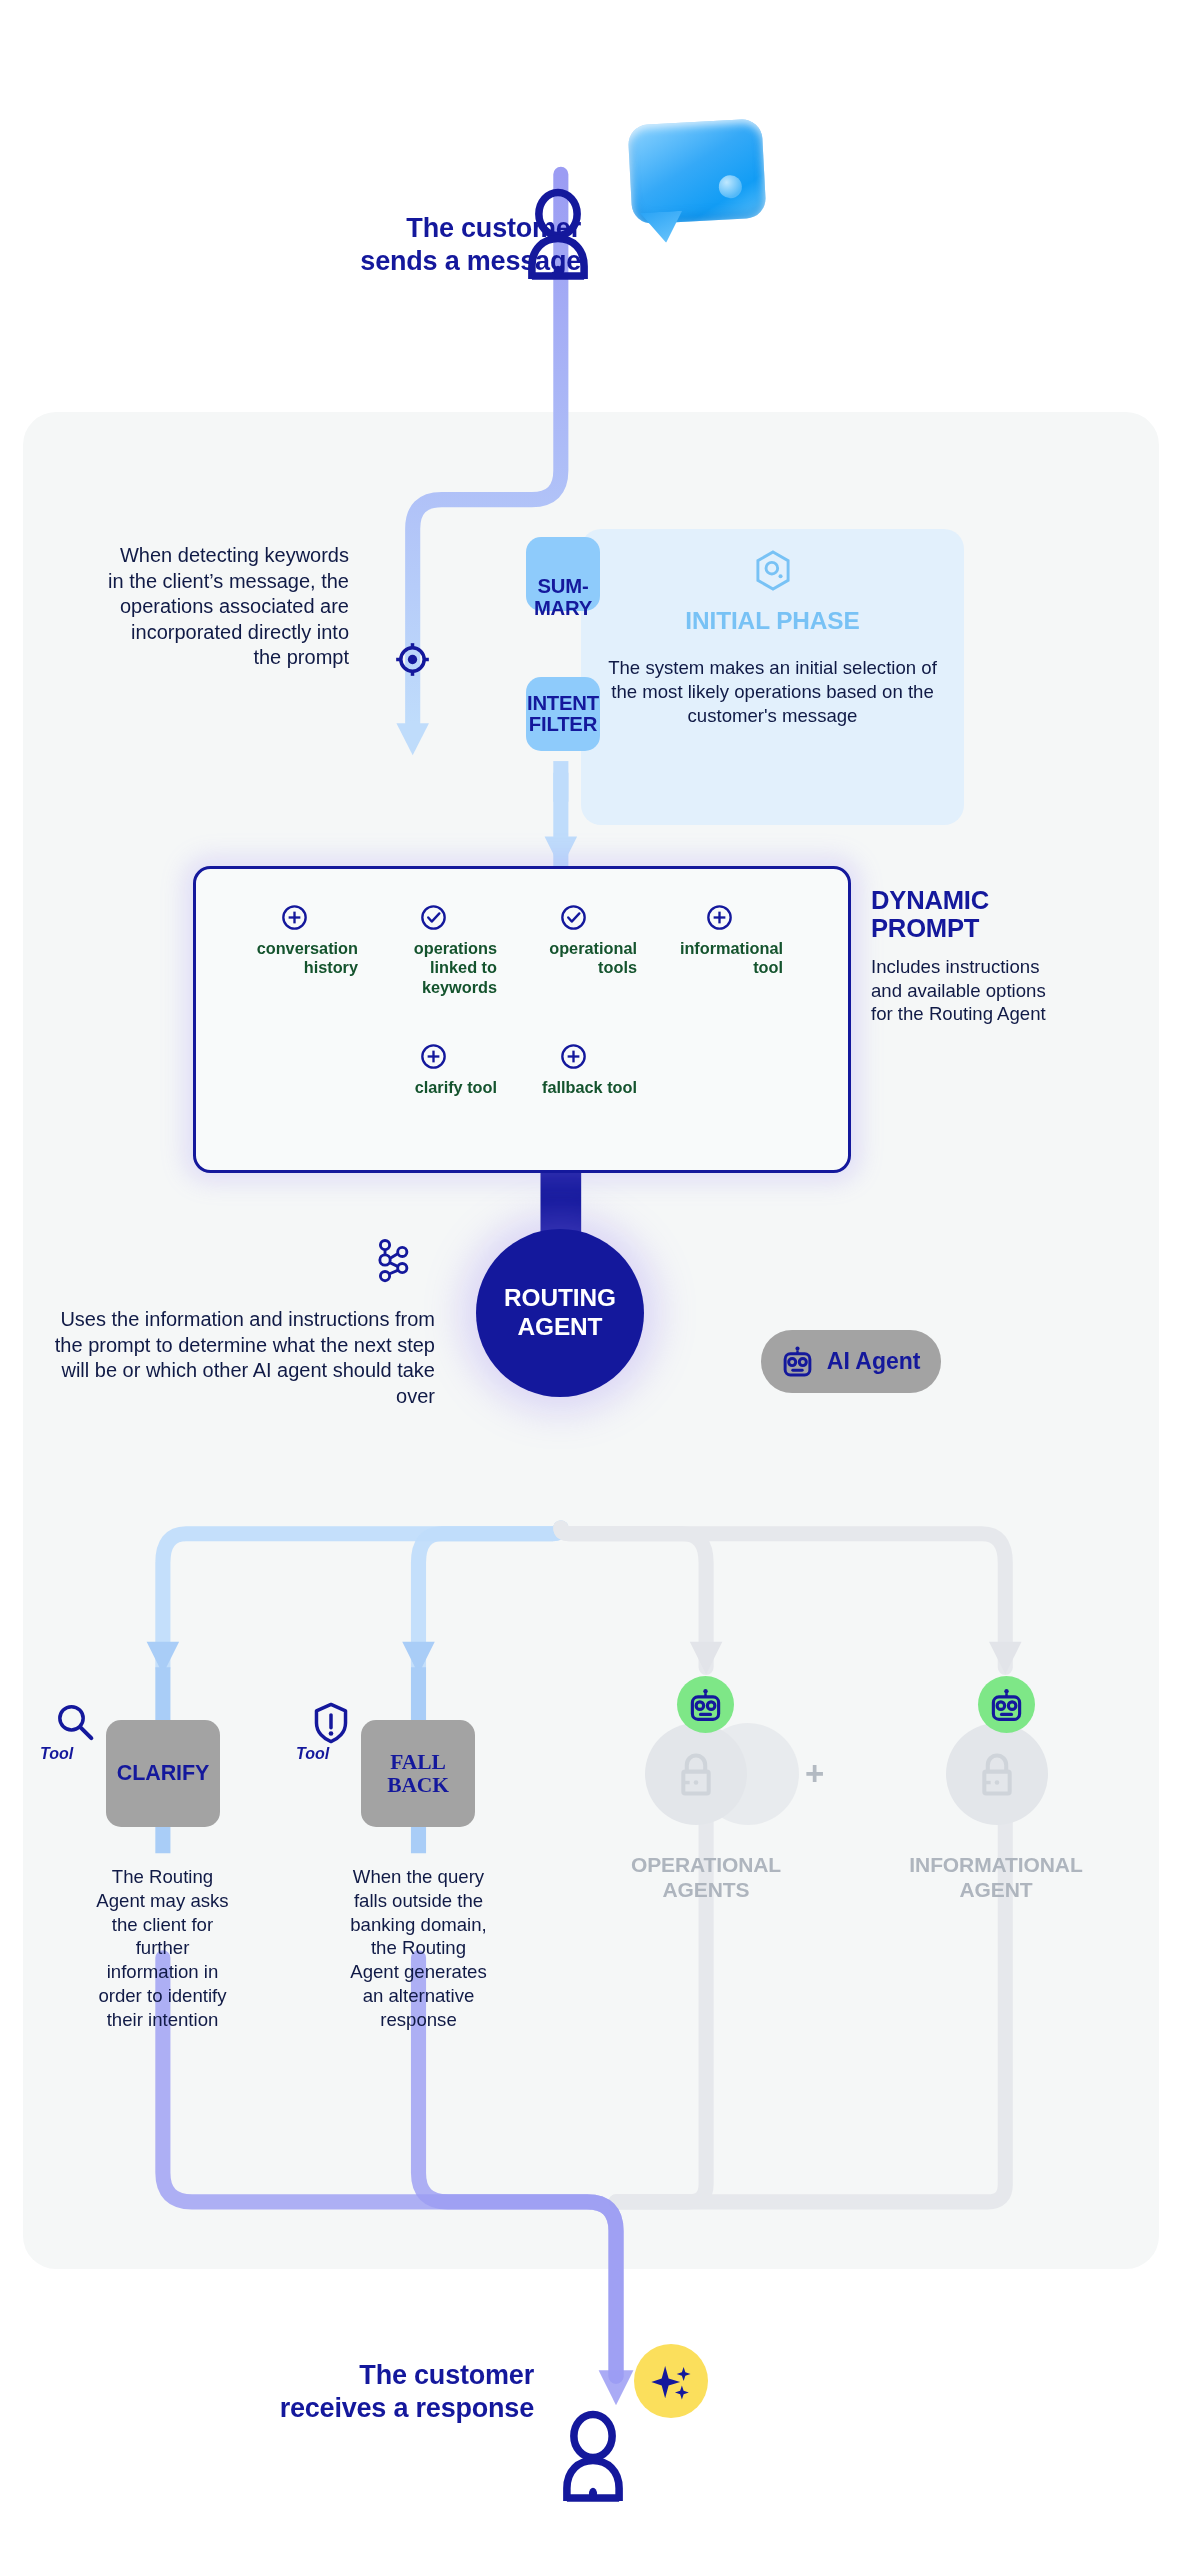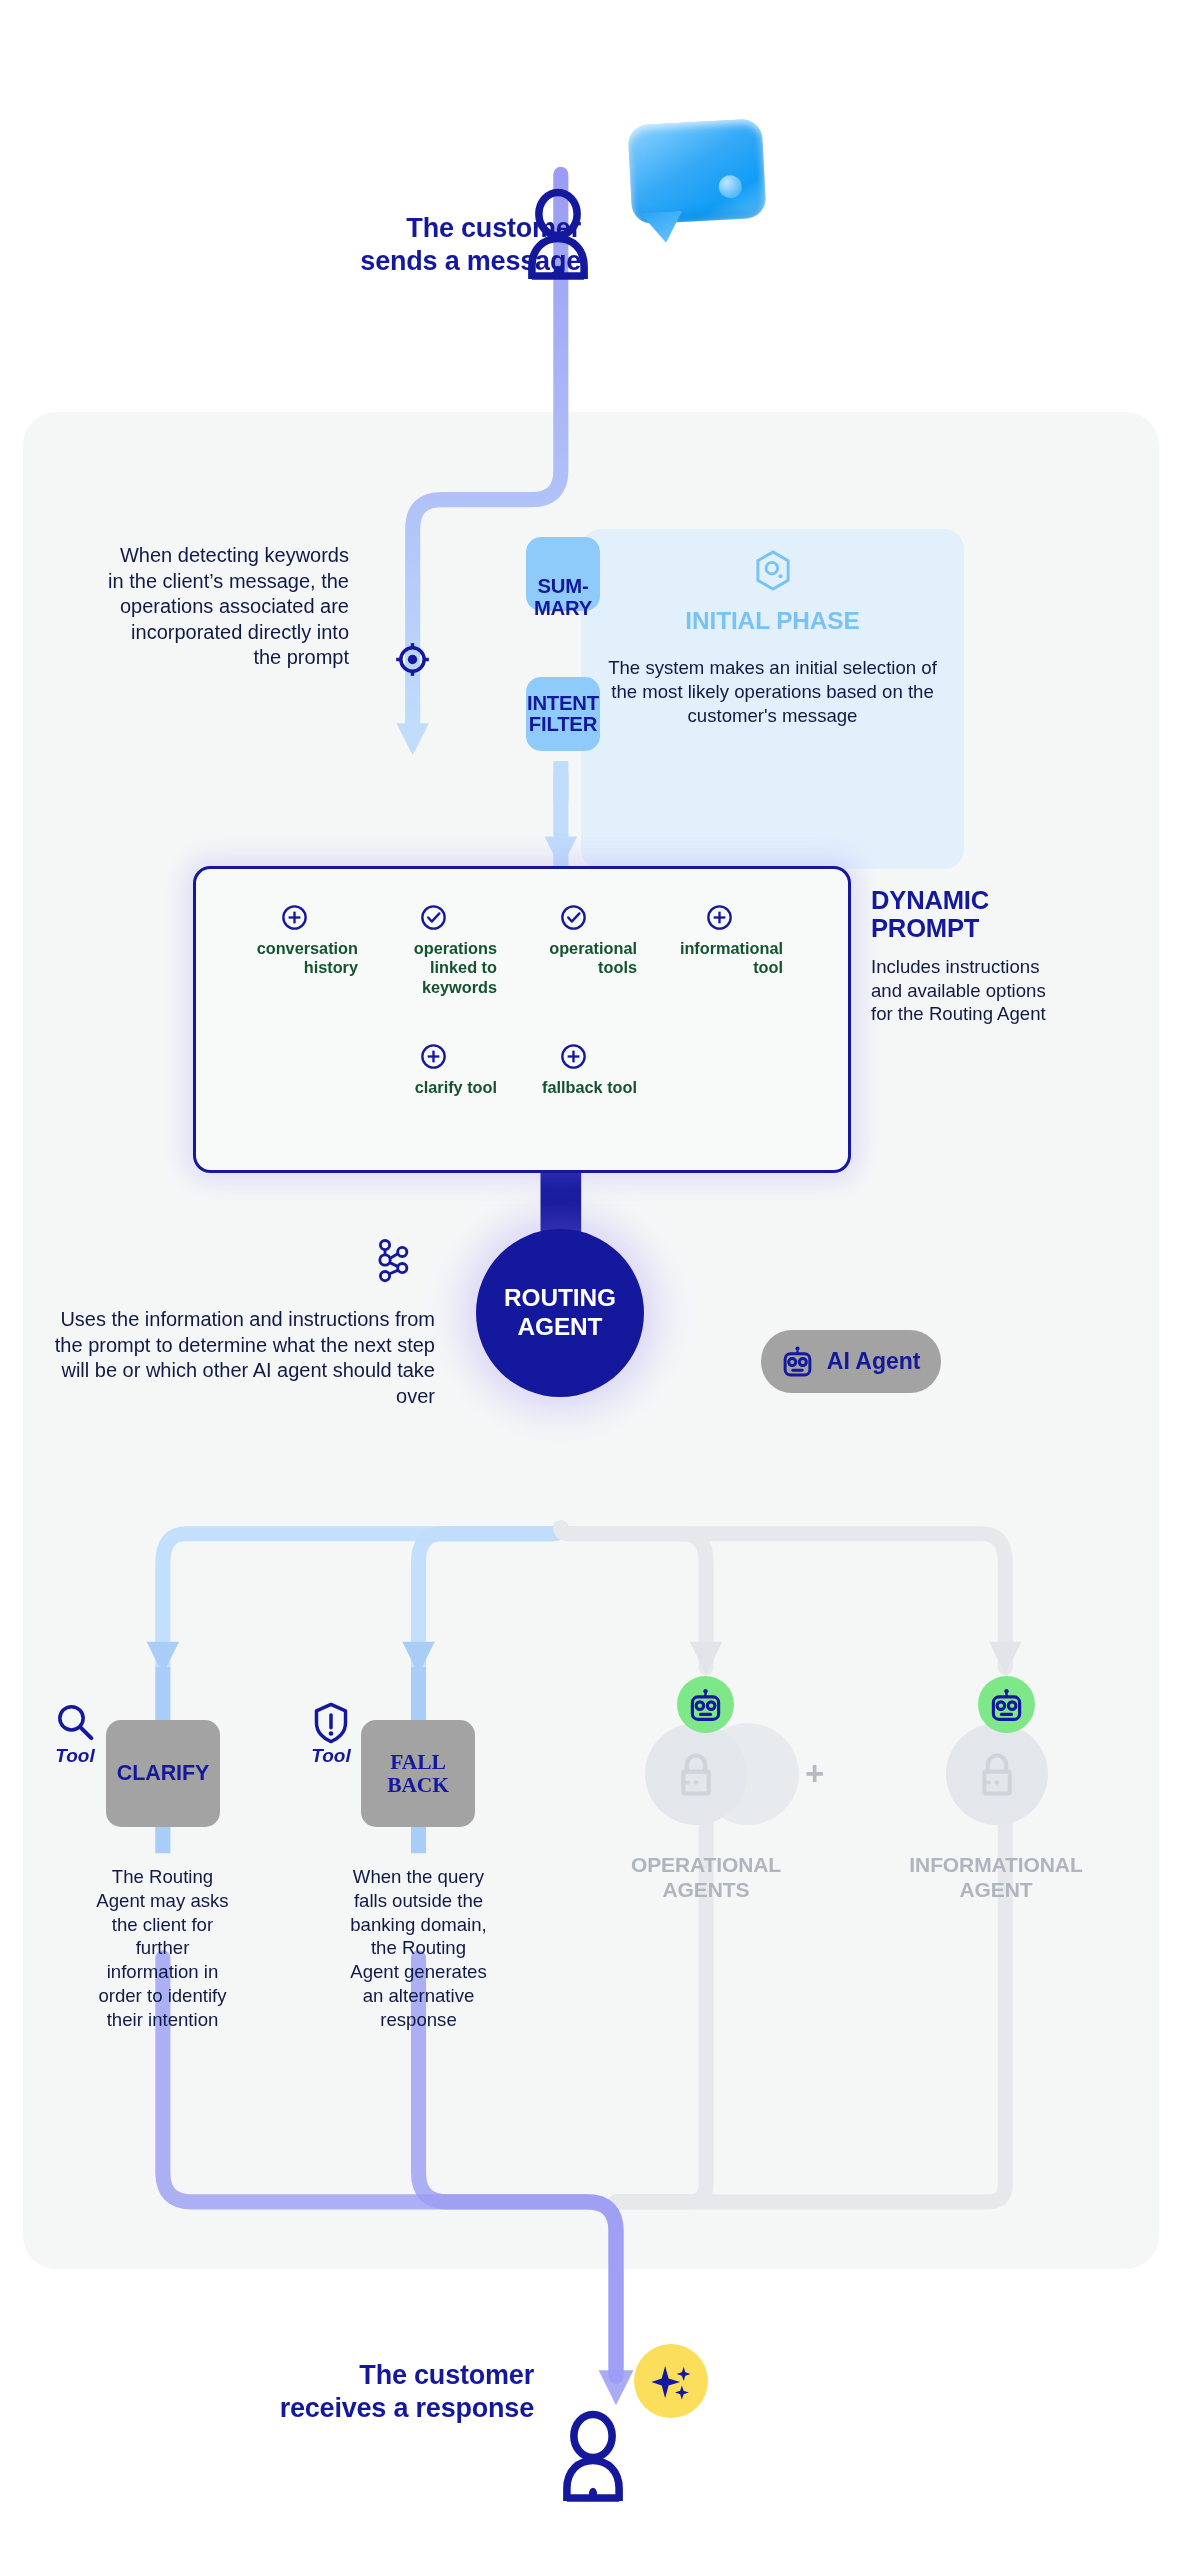--- a/index.html
+++ b/index.html
@@ -46,21 +46,21 @@
     border-bottom-left-radius:15px;
     clip-path:polygon(0 0,100% 0,58% 100%);
   }
   .bubble .dot{
     position:absolute;right:23px;bottom:21px;width:23px;height:23px;border-radius:50%;
     background:radial-gradient(circle at 35% 30%,#bfe8ff,#53b9f8 70%);
   }
 
   
   .initial-card{
-    position:absolute;left:581px;top:529px;width:383px;height:340px;
+    position:absolute;left:581px;top:529px;width:383px;height:296px;
     background:#e2f0fc;border-radius:20px;
   }
   .initial-title{
     color:#78c2f5;font-weight:700;font-size:24.4px;letter-spacing:-0.1px;text-align:center;
   }
   .initial-body{
     color:#101a46;font-size:18.6px;line-height:1.3;text-align:center;font-weight:400;
   }
 
   
@@ -107,22 +107,22 @@
   }
 
   
   .tool-block{
     position:absolute;width:114px;height:107px;background:#a3a3a3;border-radius:15px;
     display:flex;align-items:center;justify-content:center;
     color:#14189c;font-weight:700;font-size:21.5px;line-height:1.07;text-align:center;
     letter-spacing:-0.1px;z-index:3;
   }
   .tool-tag{
-    position:absolute;color:#14189c;font-style:italic;font-weight:700;font-size:19px;
-    text-align:center;
+    position:absolute;color:#14189c;font-style:italic;font-weight:700;font-size:16px;
+    text-align:left;
   }
   .branch-desc{
     position:absolute;width:145px;text-align:center;color:#101a46;
     font-size:18.6px;line-height:1.28;
   }
 
   
   .grey-agent{
     position:absolute;width:93px;height:93px;border-radius:50%;
     background:#e3e6ea;z-index:2;

